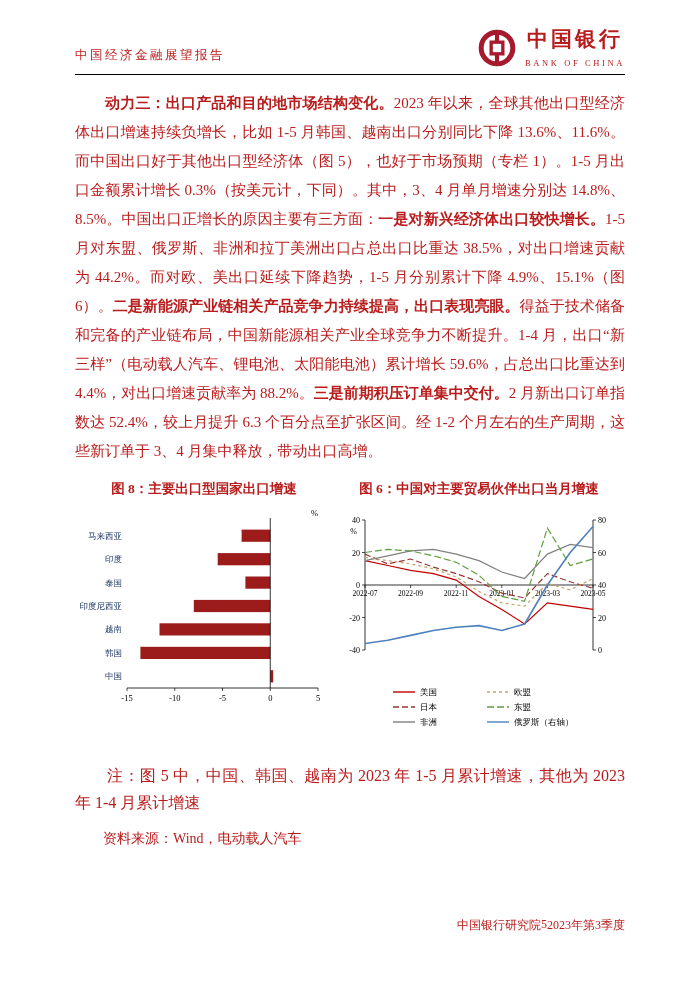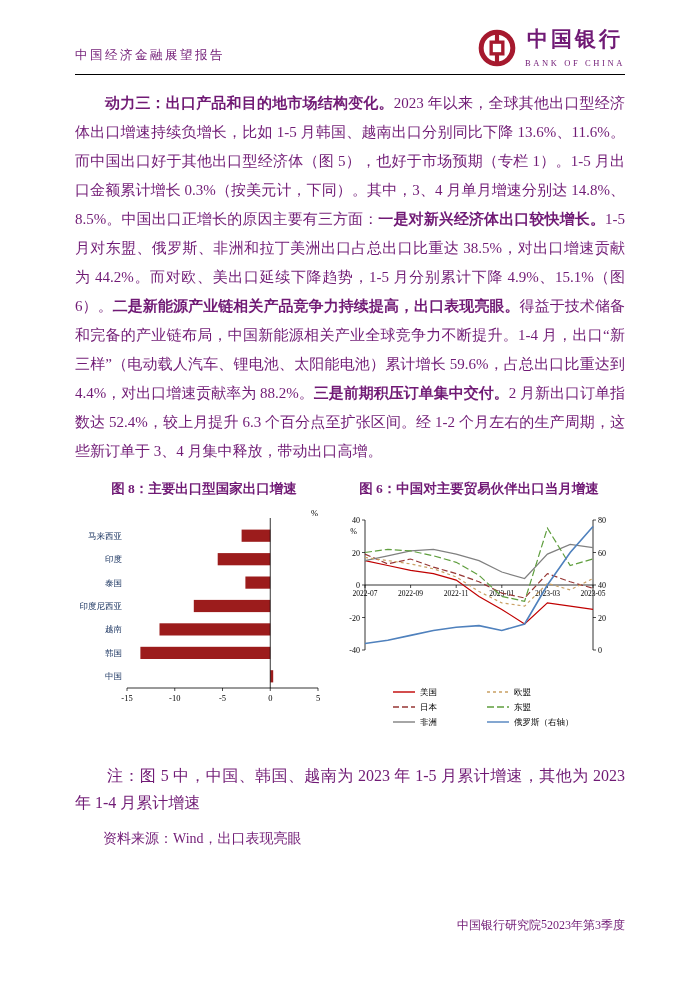--- a/index.html
+++ b/index.html
@@ -1,18 +1,18 @@
 <!DOCTYPE html>
 <html style="--emblem: #a6192e;"><head>
 <meta charset="utf-8">
 <style>
   html,body{margin:0;padding:0;background:#ffffff;}
   .page{
     width:700px;height:990px;position:relative;background:#fff;box-sizing:border-box;
-    padding:28px 75px 0 75px;overflow:hidden;color:#701a75;
+    padding:28px 75px 0 75px;overflow:hidden;color:#b91c1c;
     font-family:"Liberation Serif","DejaVu Serif",serif;
   }
   .header{display:flex;justify-content:space-between;align-items:center;}
   .report-title{font-size:12.5px;letter-spacing:2.5px;align-self:flex-end;padding-bottom:4px;}
   .logo{display:flex;align-items:center;gap:8px;}
   .logo-text{display:flex;flex-direction:column;align-items:center;}
   .logo-cn{font-size:21px;font-weight:bold;letter-spacing:3px;line-height:1;}
   .logo-en{font-size:8.5px;letter-spacing:2.6px;margin-top:8px;}
   .header-rule{border-bottom:1.6px solid #000;margin-top:6px;}
   .body-par{margin:14px 0 0 0;font-size:15px;line-height:29px;text-align:justify;text-indent:2em;}
@@ -150,21 +150,21 @@
             <line x1="154" y1="201" x2="176" y2="201" stroke="#5f9e3e" stroke-width="1.4" stroke-dasharray="7,3"></line>
             <text x="181" y="204" font-size="8.5" fill="#000">东盟</text>
             <line x1="154" y1="216" x2="176" y2="216" stroke="#4f81bd" stroke-width="1.4"></line>
             <text x="181" y="219" font-size="8.5" fill="#000">俄罗斯（右轴）</text>
           </g>
         </svg>
     </div>
   </div>
 
   <p class="note">注：图 5 中，中国、韩国、越南为 2023 年 1-5 月累计增速，其他为 2023 年 1-4 月累计增速</p>
-  <p class="source">资料来源：Wind，出口表现亮眼</p>
+  <p class="source">资料来源：Wind，电动载人汽车</p>
 
   <div class="footer">
     <span>中国银行研究院</span>
     <span>5</span>
     <span>2023年第3季度</span>
   </div>
 
 </div>
 
 </body></html>

